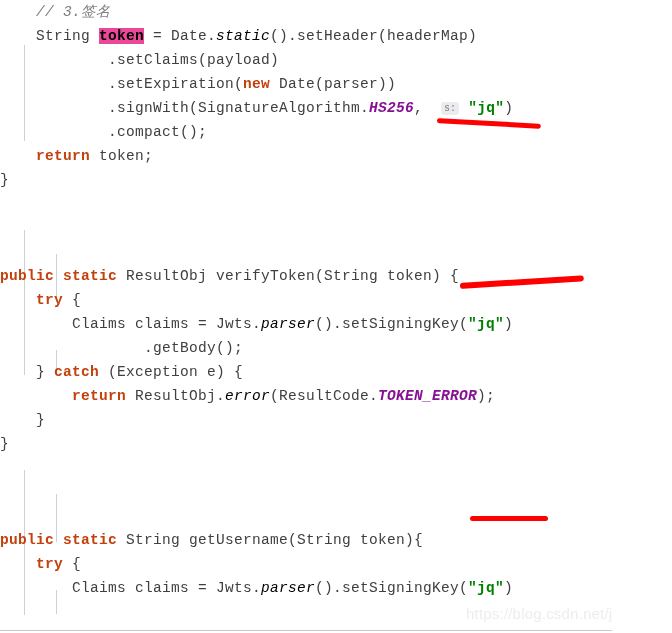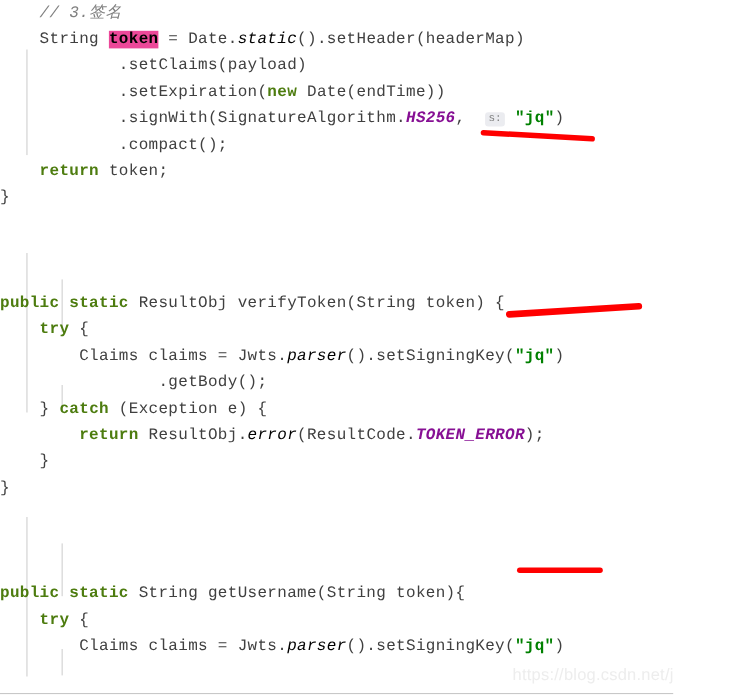--- a/index.html
+++ b/index.html
@@ -34,21 +34,21 @@
     background:#fdf6e3;
   }
   
   .guide{
     position:absolute;
     width:1px;
     background:#d0d0d0;
     z-index:0;
   }
   
-  .kw{color:#4d7c0f;font-weight:bold;}
+  .kw{color:#c2410c;font-weight:bold;}
   .str{color:#008000;font-weight:bold;}
   .cmt{color:#808080;font-style:italic;}
   .sfield{color:#871094;font-style:italic;font-weight:bold;margin-top:30px;}
   .mth{color:#000000;font-style:italic;}
   .plain{color:#404040;}
   .hl-token{background:#ec4899;font-weight:bold;}
   .phint{
     background:#ebecf0;
     color:#808080;
     font-size:10px;
@@ -97,21 +97,21 @@
   <div class="guide" style="left:24px;top:470px;height:145px;"></div>
   <div class="guide" style="left:56px;top:494px;height:48px;"></div>
   <div class="guide" style="left:56px;top:590px;height:24px;"></div>
 
   <div class="line"><span class="txt">    <span class="cmt">// 3.签名</span></span></div>
 
   <div class="line"><span class="txt">    <span class="plain">String </span><span class="hl-token">token</span><span class="plain"> = Date.</span><span class="mth">static</span><span class="plain">().setHeader(headerMap)</span></span></div>
 
   <div class="line"><span class="txt">            <span class="plain">.setClaims(payload)</span></span></div>
 
-  <div class="line"><span class="txt">            <span class="plain">.setExpiration(</span><span class="kw">new</span><span class="plain"> Date(endTime))</span></span></div>
+  <div class="line"><span class="txt">            <span class="plain">.setExpiration(</span><span class="kw">new</span><span class="plain"> Date(parser))</span></span></div>
 
   <div class="line"><span class="txt">            <span class="plain">.signWith(SignatureAlgorithm.</span><span class="sfield">HS256</span><span class="plain">,  </span><span class="phint">s:</span><span class="plain"> </span><span class="str">"jq"</span><span class="plain">)</span></span></div>
 
   <div class="line"><span class="txt">            <span class="plain">.compact();</span></span></div>
 
   <div class="line"><span class="txt">    <span class="kw">return</span><span class="plain"> token;</span></span></div>
 
   <div class="line"><span class="txt"><span class="plain">}</span></span></div>
 
   <div class="spacer"></div>

